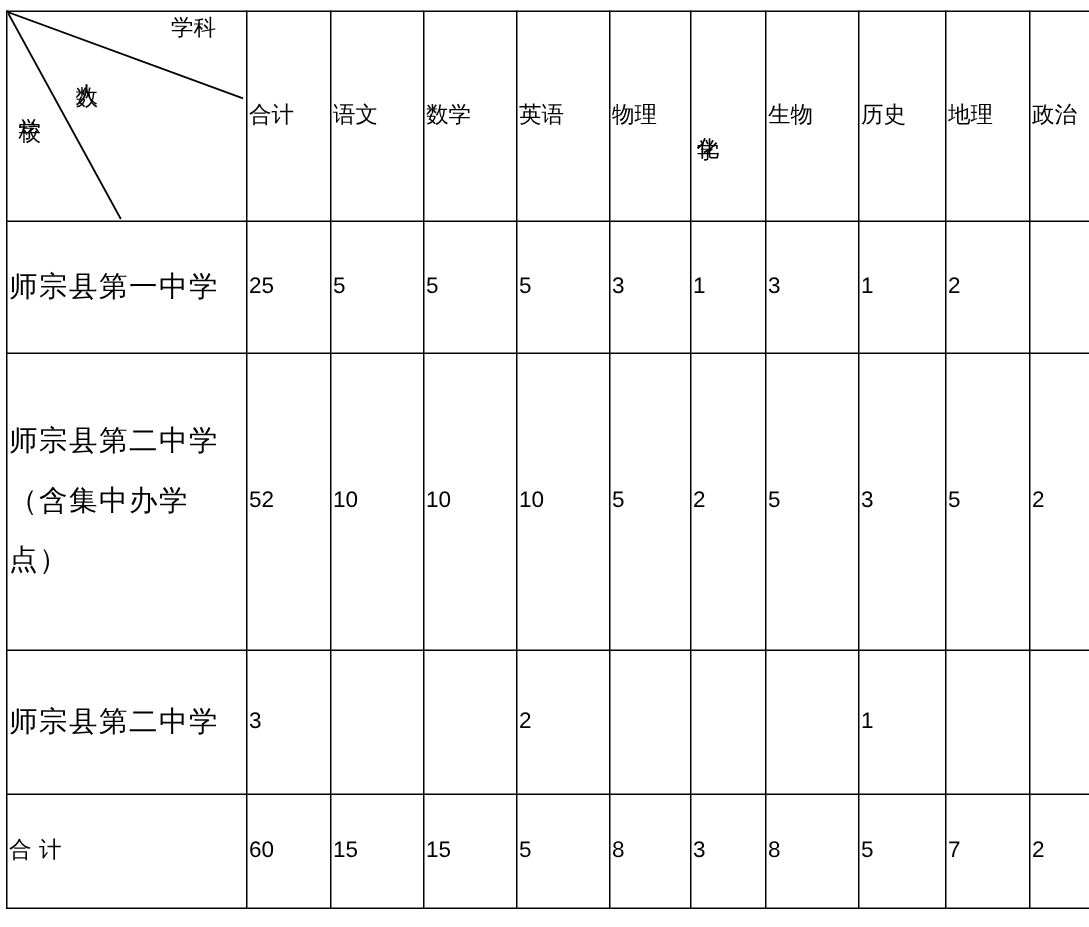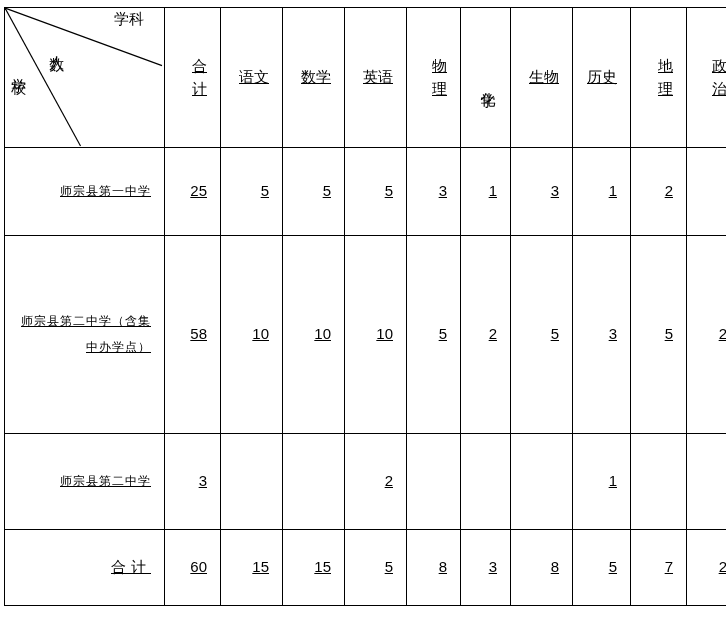--- a/index.html
+++ b/index.html
@@ -23,27 +23,26 @@
   table.grid {
     position: absolute;
     left: 4px;
     top: 7px;
     border-collapse: collapse;
     table-layout: fixed;
     width: 718px;
   }
   table.grid td {
     border: 1px solid #000000;
-    text-align: right;
+    text-align: left;
     vertical-align: middle;
     font-size: 15px;
-    padding: 2px 13px;
+    padding: 2px 1px;
     box-sizing: border-box;
     line-height: 1.5;
-    text-decoration: underline;
   }
   
   col.c0 { width: 160px; }
   col.c1 { width: 56px; }
   col.c2 { width: 62px; }
   col.c3 { width: 62px; }
   col.c4 { width: 62px; }
   col.c5 { width: 54px; }
   col.c6 { width: 50px; }
   col.c7 { width: 62px; }
@@ -95,21 +94,21 @@
     letter-spacing: 2px;
   }
   .vcol {
     display: inline-block;
     writing-mode: vertical-rl;
     text-orientation: upright;
     letter-spacing: 1px;
     line-height: 1.2;
   }
   .schoolname {
-    font-size: 12px;
+    font-size: 19px;
     letter-spacing: 1px;
     line-height: 2.1;
   }
   .total-label {
     font-size: 15px;
     letter-spacing: 5px;
   }
   .num {
     font-size: 16px;
   }
@@ -164,21 +163,21 @@
         <td class="num">3</td>
         <td class="num">1</td>
         <td class="num">3</td>
         <td class="num">1</td>
         <td class="num">2</td>
         <td class="num"></td>
       </tr>
 
       <tr class="r-2">
         <td><span class="schoolname">师宗县第二中学（含集中办学点）</span></td>
-        <td class="num">58</td>
+        <td class="num">52</td>
         <td class="num">10</td>
         <td class="num">10</td>
         <td class="num">10</td>
         <td class="num">5</td>
         <td class="num">2</td>
         <td class="num">5</td>
         <td class="num">3</td>
         <td class="num">5</td>
         <td class="num">2</td>
       </tr>

